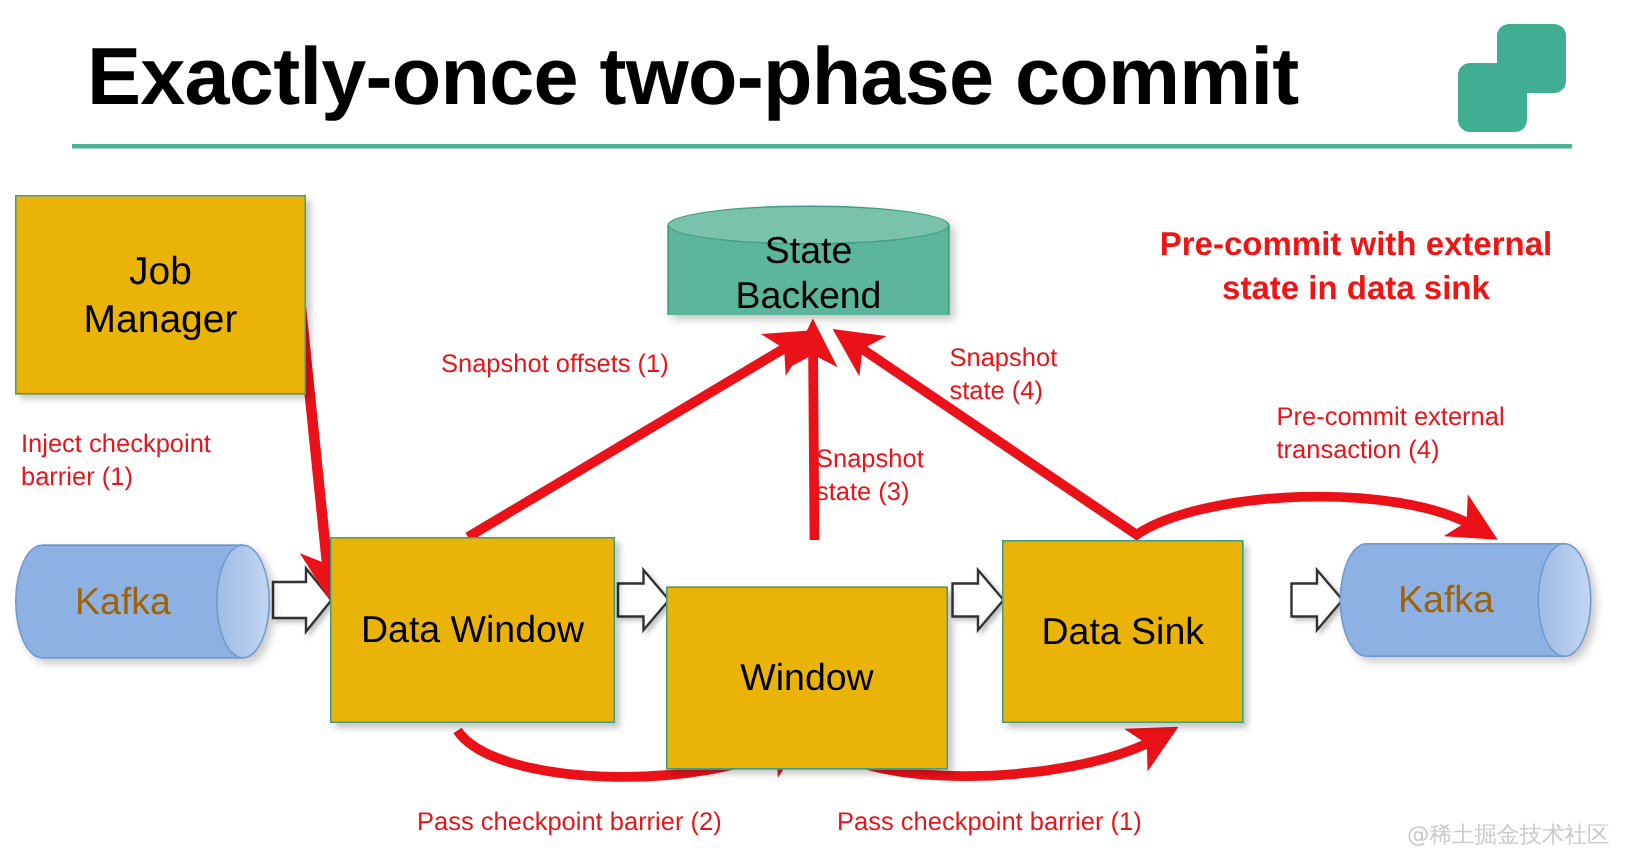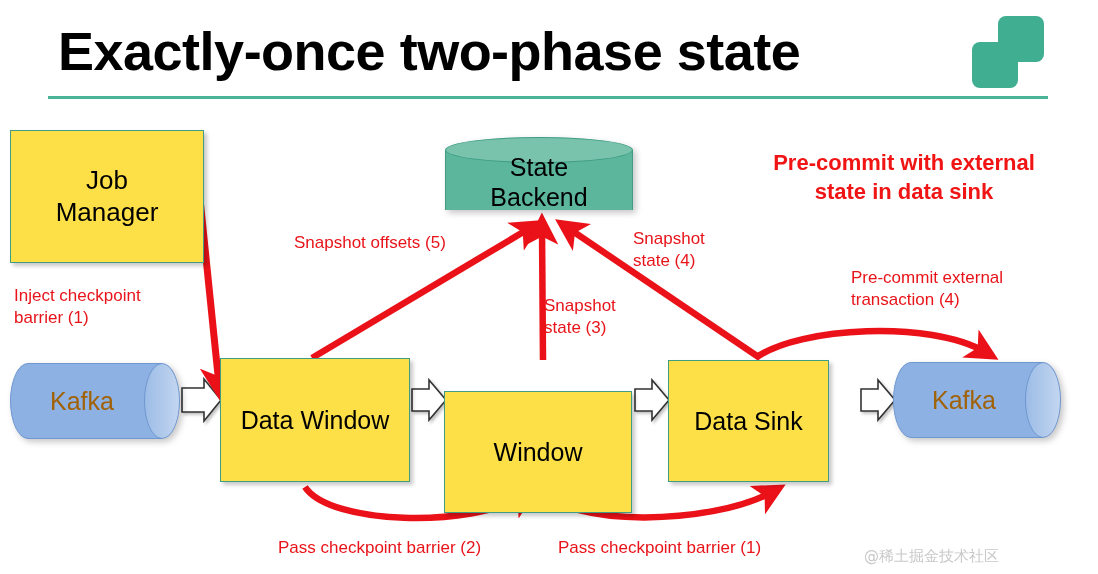--- a/index.html
+++ b/index.html
@@ -60,21 +60,21 @@
     left: 0px;
     top: 26px;
     width: 46px;
     height: 46px;
     border-top-right-radius: 0px;
   }
 
   
   .node {
     position: absolute;
-    background: #fde047;
+    background: #eab308;
     border: 1px solid #3f9d83;
     box-sizing: border-box;
     display: flex;
     align-items: center;
     justify-content: center;
     text-align: center;
     color: #000000;
     font-size: 25px;
     line-height: 1.2;
     box-shadow: 3px 3px 4px rgba(0,0,0,0.22);
@@ -253,35 +253,35 @@
     left: 0;
     top: 0;
     width: 1098px;
     height: 574px;
     pointer-events: none;
   }
 
   
   #watermark {
     position: absolute;
-    left: 864px;
+    left: 938px;
     top: 547px;
     font-size: 15px;
     color: #c9c9c9;
     font-family: "DejaVu Sans", sans-serif;
     white-space: nowrap;
     text-align: center;
   }
 </style>
 </head>
 <body>
 
 <div id="slide">
 
-  <div id="slide-title">Exactly-once two-phase state</div>
+  <div id="slide-title">Exactly-once two-phase commit</div>
   <div id="title-rule"></div>
 
   <div id="logo">
     <div class="logo-sq back"></div>
     <div class="logo-sq front"></div>
   </div>
 
   <svg id="arrows" viewBox="0 0 1098 574">
     <defs>
       <marker id="redhead" markerWidth="5" markerHeight="5" refX="2.6" refY="2.5" orient="auto" markerUnits="strokeWidth">
@@ -368,21 +368,21 @@
 
   <div class="cyl-h" id="node-kafka-out">
     <div class="cap-left"></div>
     <div class="body"></div>
     <div class="cap-right"></div>
     <div class="label">Kafka</div>
   </div>
 
   <div class="ann" id="ann-inject">Inject checkpoint
 barrier (1)</div>
-  <div class="ann" id="ann-snap-offsets">Snapshot offsets (5)</div>
+  <div class="ann" id="ann-snap-offsets">Snapshot offsets (1)</div>
   <div class="ann" id="ann-snap-state-3">Snapshot
 state (3)</div>
   <div class="ann" id="ann-snap-state-4">Snapshot
 state (4)</div>
   <div class="ann" id="ann-precommit-ext">Pre-commit external
 transaction (4)</div>
   <div class="ann" id="ann-pass-2">Pass checkpoint barrier (2)</div>
   <div class="ann" id="ann-pass-3">Pass checkpoint barrier (1)</div>
 
   <div id="callout-precommit">Pre-commit with external

